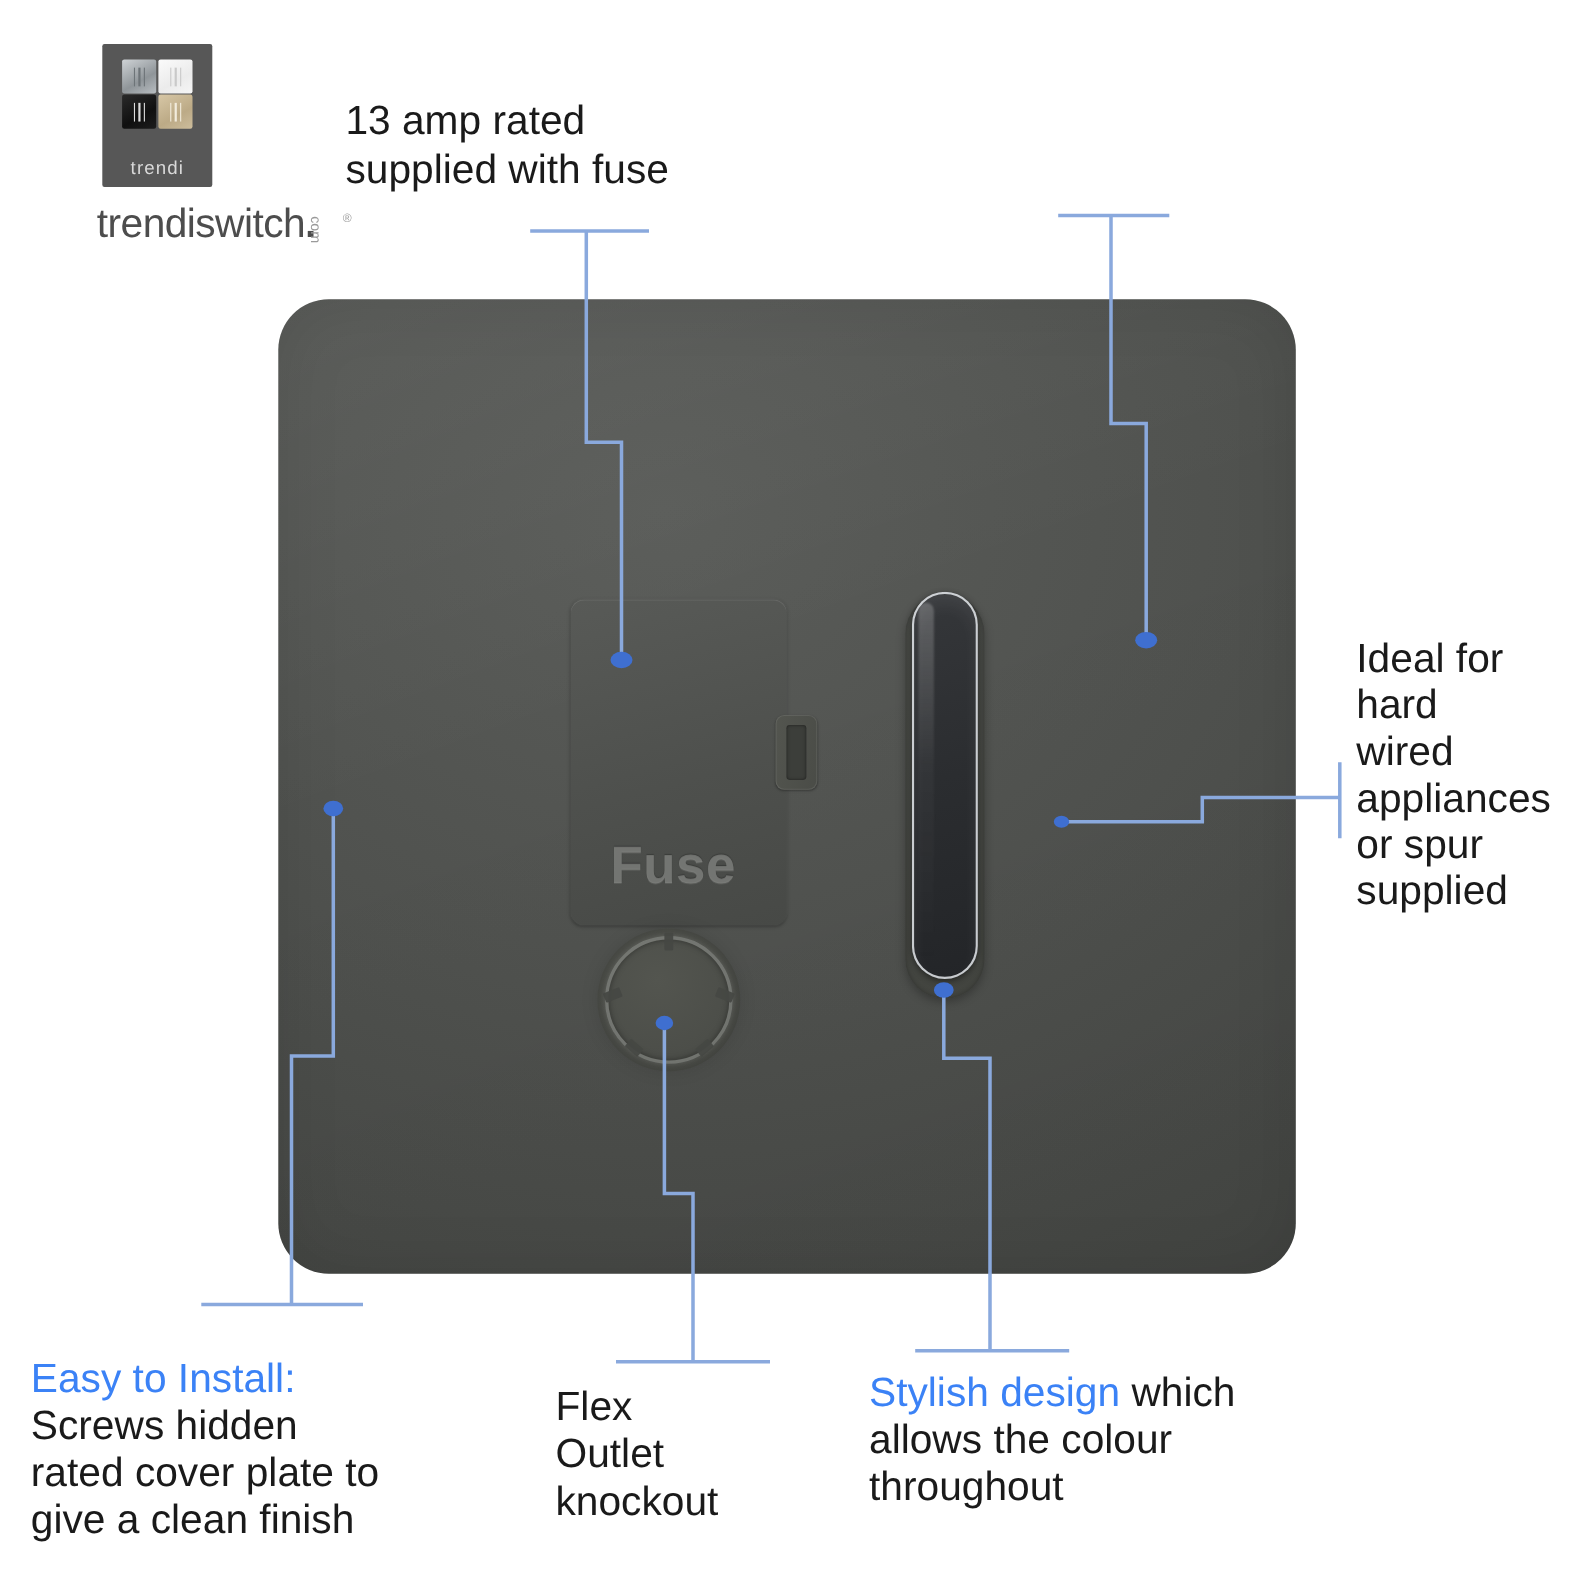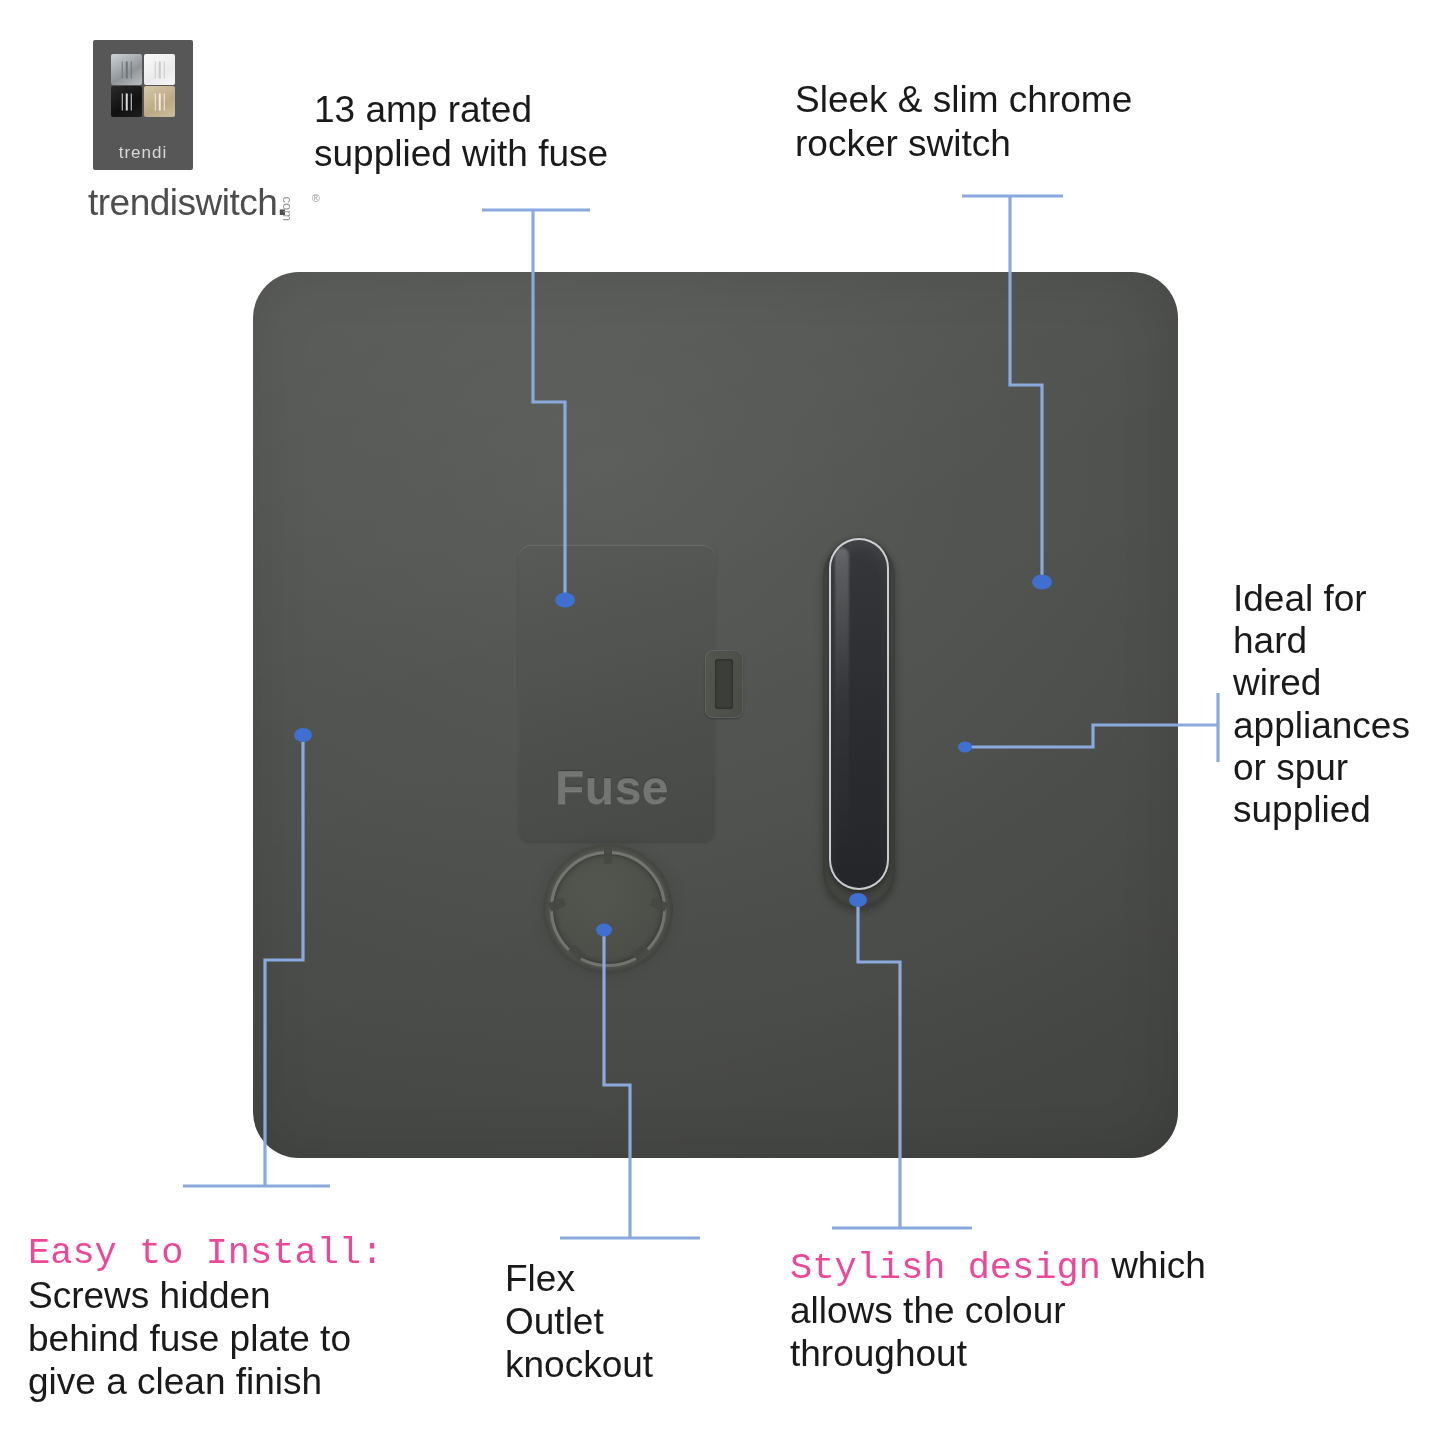--- a/index.html
+++ b/index.html
@@ -243,21 +243,21 @@
   
   .callout-label {
     position: absolute;
     color: #1a1a1a;
     font-size: 37px;
     line-height: 1.20;
     text-align: left;
     font-weight: 400;
     font-family: "Liberation Sans", sans-serif;
   }
-  .accent { color: #ec4899; font-family: Liberation Mono, monospace; }
+  .accent { color: #3b82f6; }
 
   #label-fuse { left: 314px; top: 88px; width: 470px; }
   #label-rocker { left: 795px; top: 78px; width: 420px; }
   #label-ideal { left: 1233px; top: 578px; width: 212px; line-height: 1.14; }
   #label-install { left: 28px; top: 1232px; width: 470px; line-height: 1.16; }
   #label-flex { left: 505px; top: 1258px; width: 250px; line-height: 1.16; }
   #label-stylish { left: 790px; top: 1245px; width: 430px; line-height: 1.16; }
 </style>
 </head>
 <body>
@@ -349,38 +349,34 @@
       <ellipse cx="604" cy="930" rx="8" ry="6.5"></ellipse>
       <ellipse cx="858" cy="900" rx="9" ry="7"></ellipse>
     </g>
   </svg>
 
   <div class="callout-label" id="label-fuse">
     <div>13 amp rated</div>
     <div>supplied with fuse</div>
   </div>
 
-  <div class="callout-label" id="label-rocker">
-    <div>Sleek &amp; slim chrome</div>
-    <div>rocker switch</div>
-  </div>
 
   <div class="callout-label" id="label-ideal">
     <div>Ideal for</div>
     <div>hard</div>
     <div>wired</div>
     <div>appliances</div>
     <div>or spur</div>
     <div>supplied</div>
   </div>
 
   <div class="callout-label" id="label-install">
     <div class="accent">Easy to Install:</div>
     <div>Screws hidden</div>
-    <div>behind fuse plate to</div>
+    <div>rated cover plate to</div>
     <div>give a clean finish</div>
   </div>
 
   <div class="callout-label" id="label-flex">
     <div>Flex</div>
     <div>Outlet</div>
     <div>knockout</div>
   </div>
 
   <div class="callout-label" id="label-stylish">

